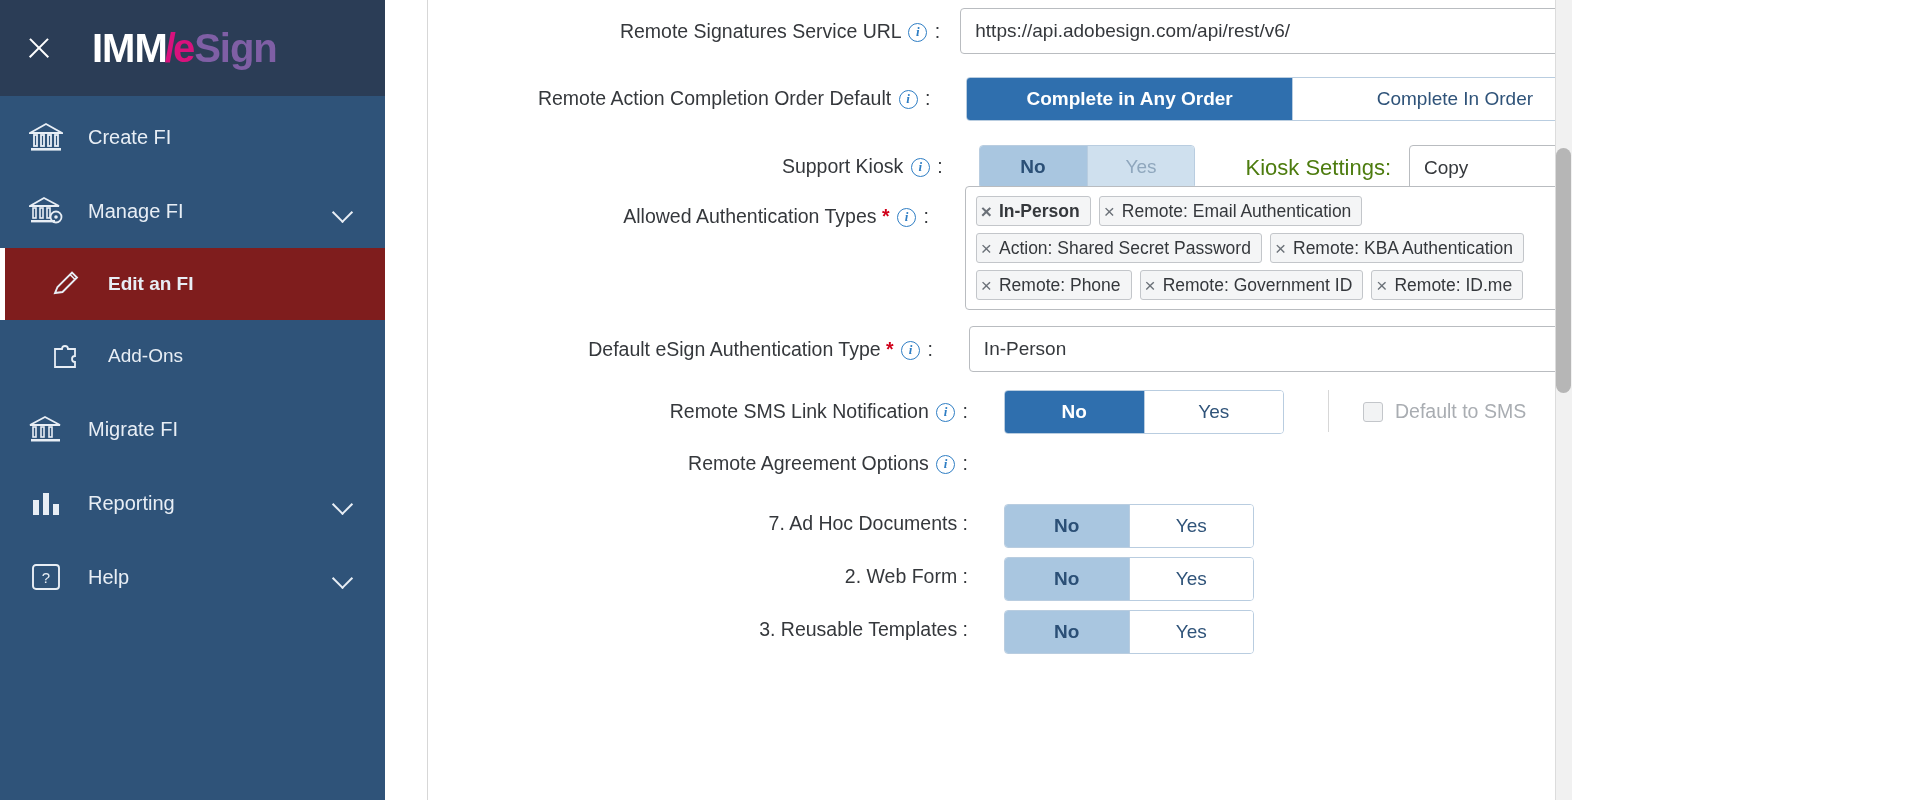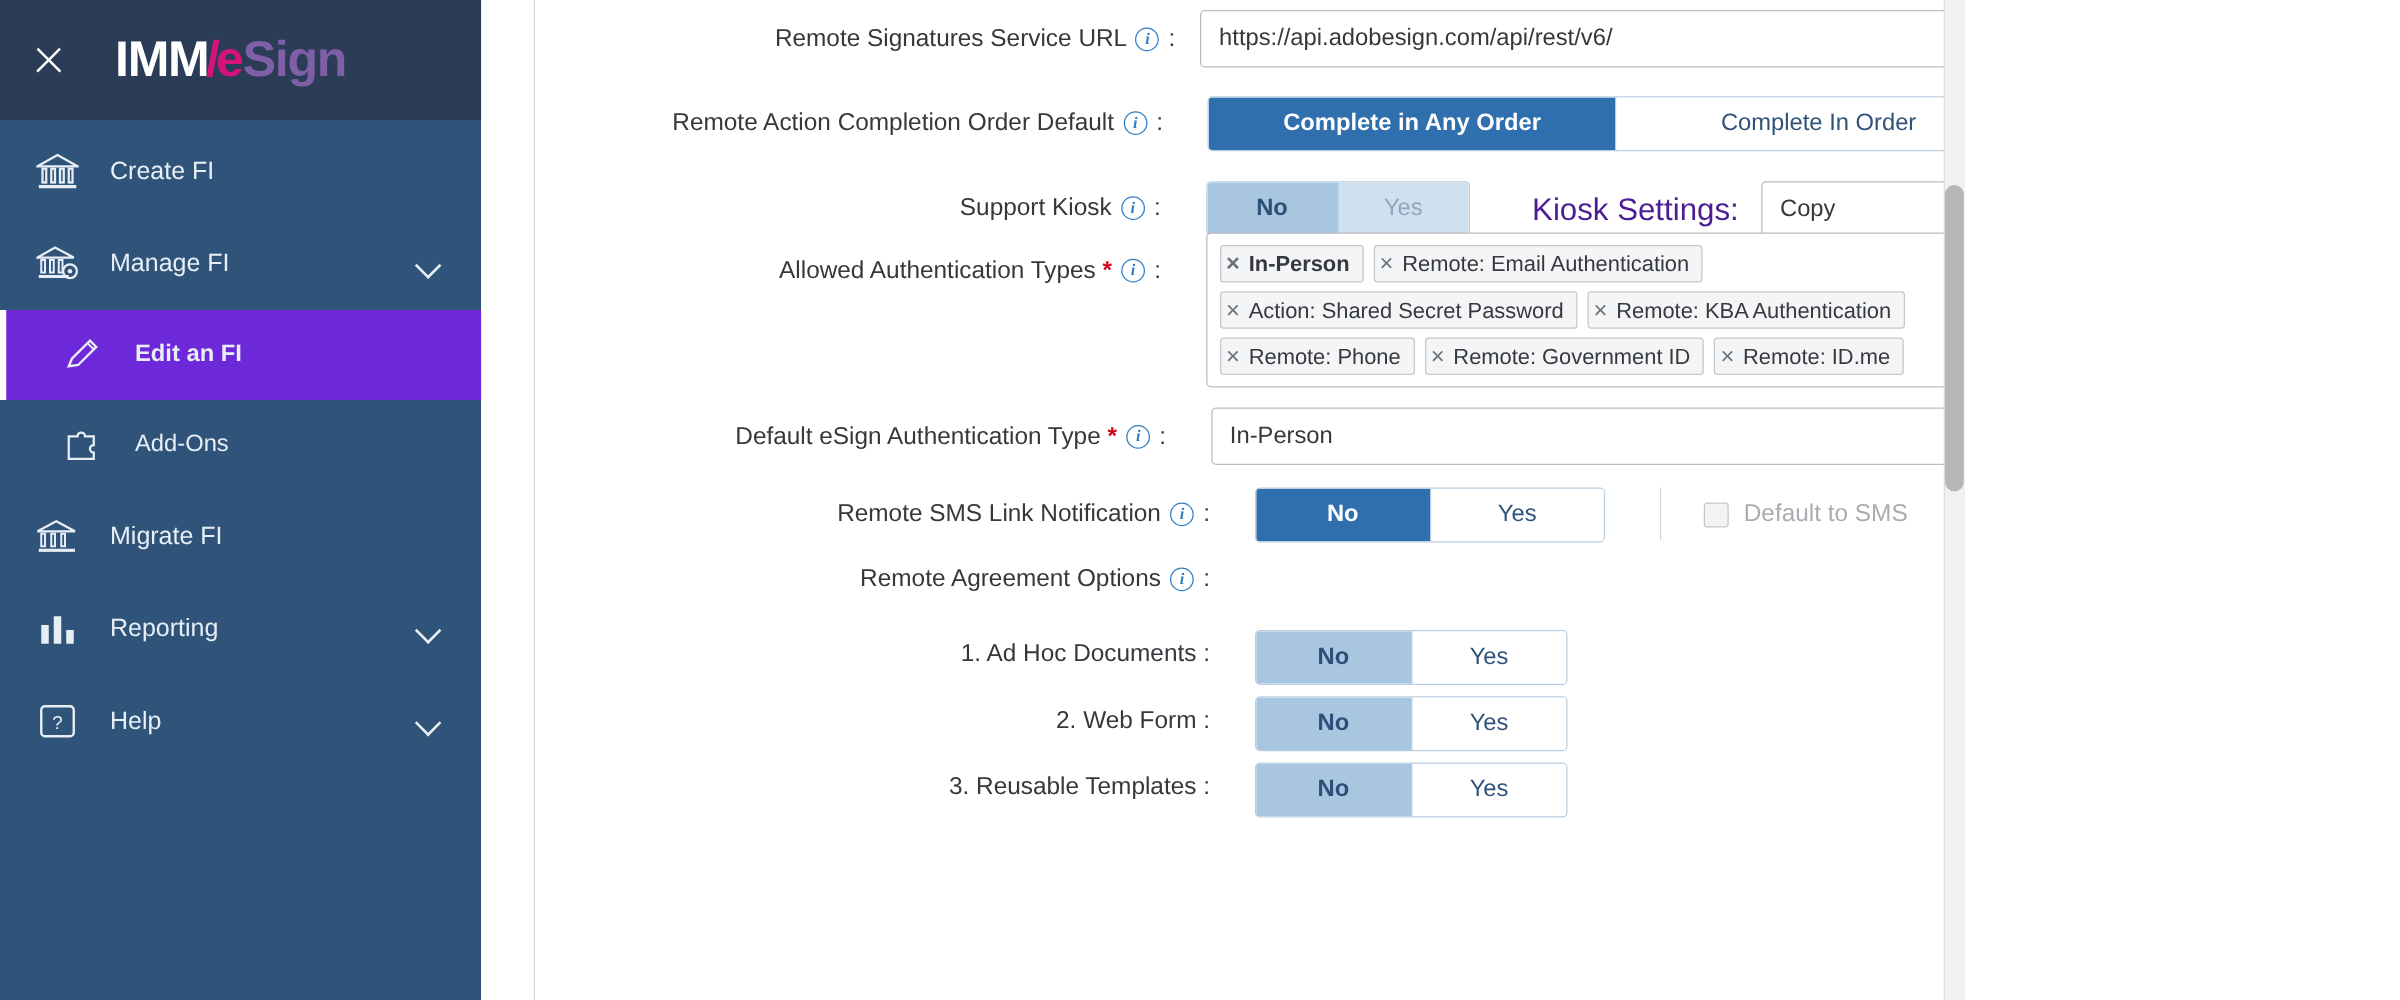--- a/index.html
+++ b/index.html
@@ -74,21 +74,21 @@
     cursor: pointer;
     position: relative;
   }
   .nav-item .label { flex: 1; }
   .nav-item.sub {
     padding-left: 46px;
     font-size: 19px;
     height: 72px;
   }
   .nav-item.active {
-    background: #6d28d9;
+    background: #7f1d1d;
     font-weight: bold;
   }
   .nav-item.active:before {
     content: "";
     position: absolute;
     left: 0; top: 0; bottom: 0;
     width: 5px;
     background: #ffffff;
   }
   .nav-icon {
@@ -294,22 +294,22 @@
     border-radius: 3px;
     background: #f2f3f4;
   }
   .vline {
     width: 1px;
     height: 42px;
     background: #d7d7d7;
   }
 
   .sub-lbl {
-    font-size: 25px;
-    color: #4c1d95;
+    font-size: 22px;
+    color: #4d7c0f;
     white-space: nowrap;
   }
 
   
   .scrollbar-track {
     position: absolute;
     right: 0; top: 0;
     width: 17px; height: 800px;
     background: #f1f1f1;
     border-left: 1px solid #dcdcdc;
@@ -552,21 +552,21 @@
 
       <div class="row" style="top:452px; left:0; width:1190px;">
         <div class="lbl" style="width:540px; padding-top:0;">
           <span>Remote Agreement Options</span>
           <span class="info-icon">i</span>
           <span>:</span>
         </div>
       </div>
 
       <div class="row" style="top:504px; left:0; width:1190px;">
-        <div class="lbl" style="width:540px; padding-top:8px;">1. Ad Hoc Documents :</div>
+        <div class="lbl" style="width:540px; padding-top:8px;">7. Ad Hoc Documents :</div>
         <div class="toggle yn" style="margin-left:36px;">
           <div class="opt sel-light">No</div>
           <div class="opt">Yes</div>
         </div>
       </div>
 
       <div class="row" style="top:557px; left:0; width:1190px;">
         <div class="lbl" style="width:540px; padding-top:8px;">2. Web Form :</div>
         <div class="toggle yn" style="margin-left:36px;">
           <div class="opt sel-light">No</div>

